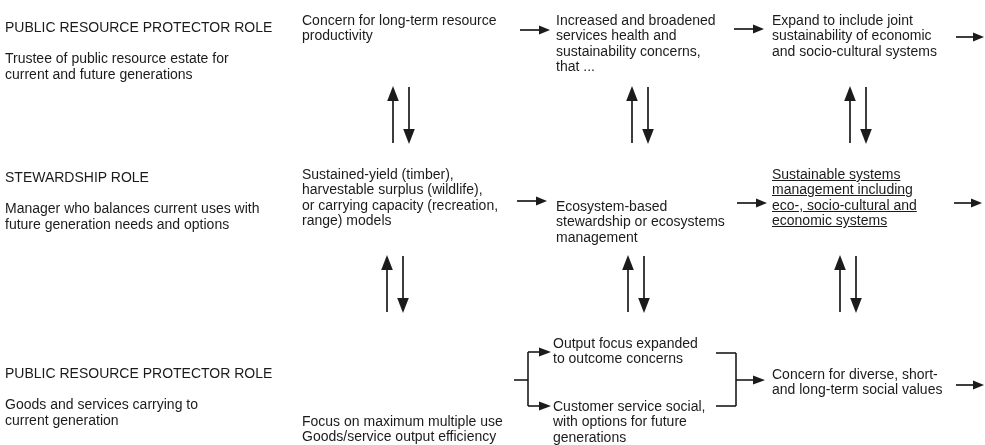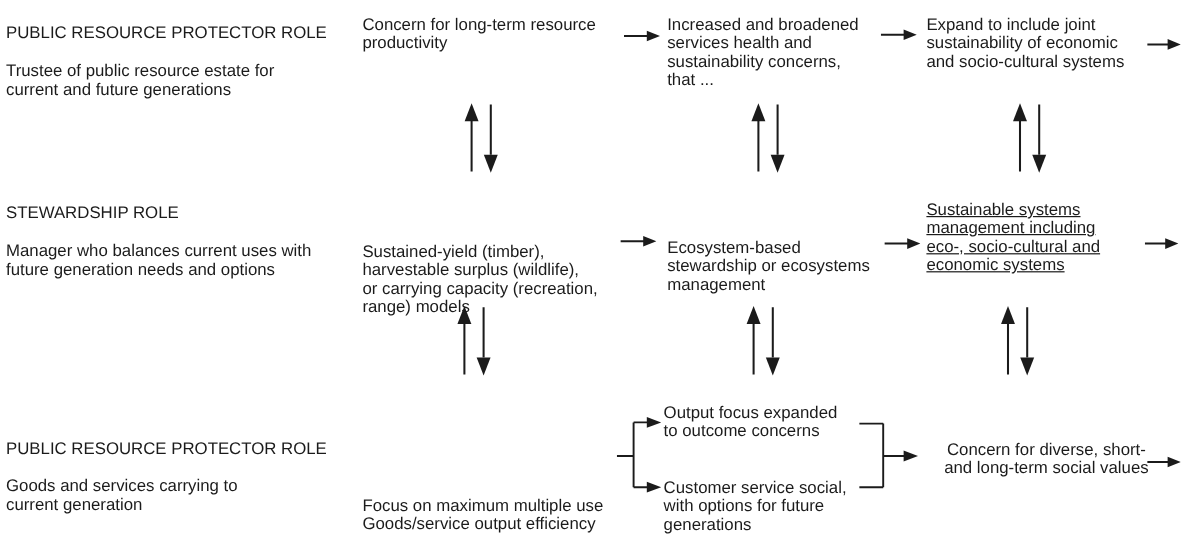--- a/index.html
+++ b/index.html
@@ -76,21 +76,21 @@
     <line x1="26" y1="2" x2="26" y2="44" stroke="currentColor" stroke-width="1.7"></line>
     <polygon points="26,59 20.2,44 31.8,44" fill="currentColor"></polygon>
   </svg>
 
   <div class="abs" style="left:5px; top:155px; width:295px;">
     <div class="role-title">STEWARDSHIP ROLE</div>
     <div class="role-desc">Manager who balances current uses with
 future generation needs and options</div>
   </div>
 
-  <div class="abs" style="left:302px; top:167px; width:235px;margin-top:35px;">Sustained-yield (timber),
+  <div class="abs" style="left:302px; top:167px; width:235px;">Sustained-yield (timber),
 harvestable surplus (wildlife),
 or carrying capacity (recreation,
 range) models</div>
 
   <svg class="arrow" style="left:517px; top:194px;" width="30" height="14" viewBox="0 0 30 14">
     <line x1="0" y1="7" x2="20" y2="7" stroke="currentColor" stroke-width="1.7"></line>
     <polygon points="19,2.6 30,7 19,11.4" fill="currentColor"></polygon>
   </svg>
 
   <div class="abs" style="left:556px; top:167px; width:210px;margin-top:32px;">Ecosystem-based
@@ -157,21 +157,21 @@
 generations</div>
 
   <svg class="arrow" style="left:716px; top:344px;" width="50" height="74" viewBox="0 0 50 74">
     <line x1="0" y1="9" x2="20" y2="9" stroke="currentColor" stroke-width="1.6"></line>
     <line x1="20" y1="9" x2="20" y2="62" stroke="currentColor" stroke-width="1.6"></line>
     <line x1="0" y1="62" x2="20" y2="62" stroke="currentColor" stroke-width="1.6"></line>
     <line x1="20" y1="36" x2="38" y2="36" stroke="currentColor" stroke-width="1.6"></line>
     <polygon points="37,31.5 49,36 37,40.5" fill="currentColor"></polygon>
   </svg>
 
-  <div class="abs" style="left:772px; top:367px; width:200px;text-align:center;">Concern for diverse, short-
+  <div class="abs" style="left:772px; top:367px; width:200px;">Concern for diverse, short-
 and long-term social values</div>
 
   <svg class="arrow" style="left:956px; top:378px;" width="28" height="14" viewBox="0 0 28 14">
     <line x1="0" y1="7" x2="18" y2="7" stroke="currentColor" stroke-width="1.7"></line>
     <polygon points="17,2.6 28,7 17,11.4" fill="currentColor"></polygon>
   </svg>
 
 </div>
 
 </body></html>

